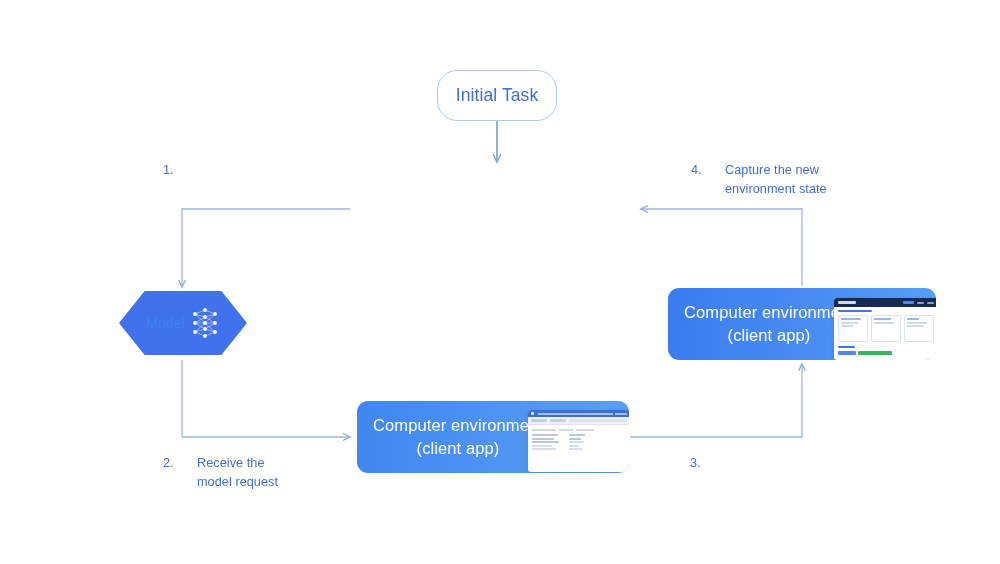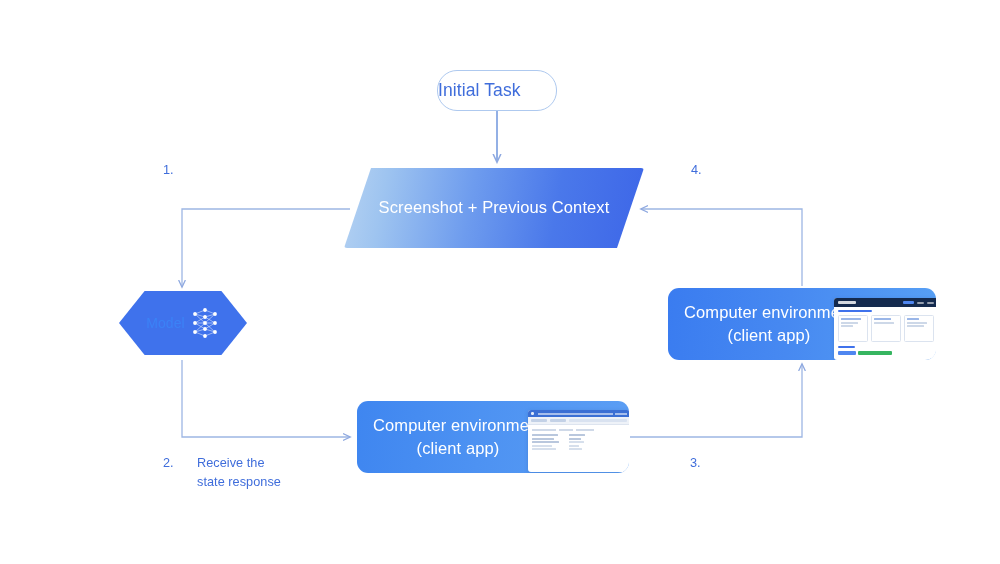--- a/index.html
+++ b/index.html
@@ -28,25 +28,26 @@
     height: 564px;
     pointer-events: none;
   }
 
   
   .initial-task {
     position: absolute;
     left: 437px;
     top: 70px;
     width: 120px;
-    height: 41px;
+    height: 51px;
     border: 1.6px solid #aec9ef;
     border-radius: 20px;
     display: flex;
     align-items: center;
+    justify-content: center;
     box-sizing: border-box;
     background: #ffffff;
   }
   .initial-task span {
     color: #3f6ddb;
     font-size: 17.5px;
     letter-spacing: 0.1px;
     white-space: nowrap;
   }
 
@@ -277,25 +278,20 @@
 
     <g>
       <path d="M802,286 L802,209 L641,209" fill="none" stroke="#9db6e4" stroke-width="1.3" marker-end="url(#ah)"></path>
     </g>
   </svg>
 
   <div class="initial-task">
     <span>Initial Task</span>
   </div>
 
-  <div class="parallelogram-wrap">
-    <div class="parallelogram-shape"></div>
-    <div class="parallelogram-label">Screenshot + Previous
-Context</div>
-  </div>
 
   <div class="hexagon-wrap">
     <div class="hexagon-shape"></div>
     <div class="hexagon-inner">
       <span class="model-text">Model</span>
       <svg class="nn-icon" viewBox="0 0 30 34">
         <g stroke="#ffffff" stroke-width="0.55" opacity="0.9" fill="none">
           <line x1="5" y1="8" x2="15" y2="4"></line>
           <line x1="5" y1="8" x2="15" y2="11"></line>
           <line x1="5" y1="8" x2="15" y2="17"></line>
@@ -416,22 +412,24 @@
       </div>
     </div>
   </div>
 
   <div class="step step-1">
     <span class="step-num">1.</span>
   </div>
   <div class="step step-2">
     <span class="step-num">2.</span>
     <span class="step-text">Receive the
-state response</span>
+model request</span>
   </div>
   <div class="step step-3">
     <span class="step-num">3.</span>
   </div>
   <div class="step step-4">
     <span class="step-num">4.</span>
+    <span class="step-text">Capture the new
+environment state</span>
   </div>
 
 </div>
 
 </body></html>

